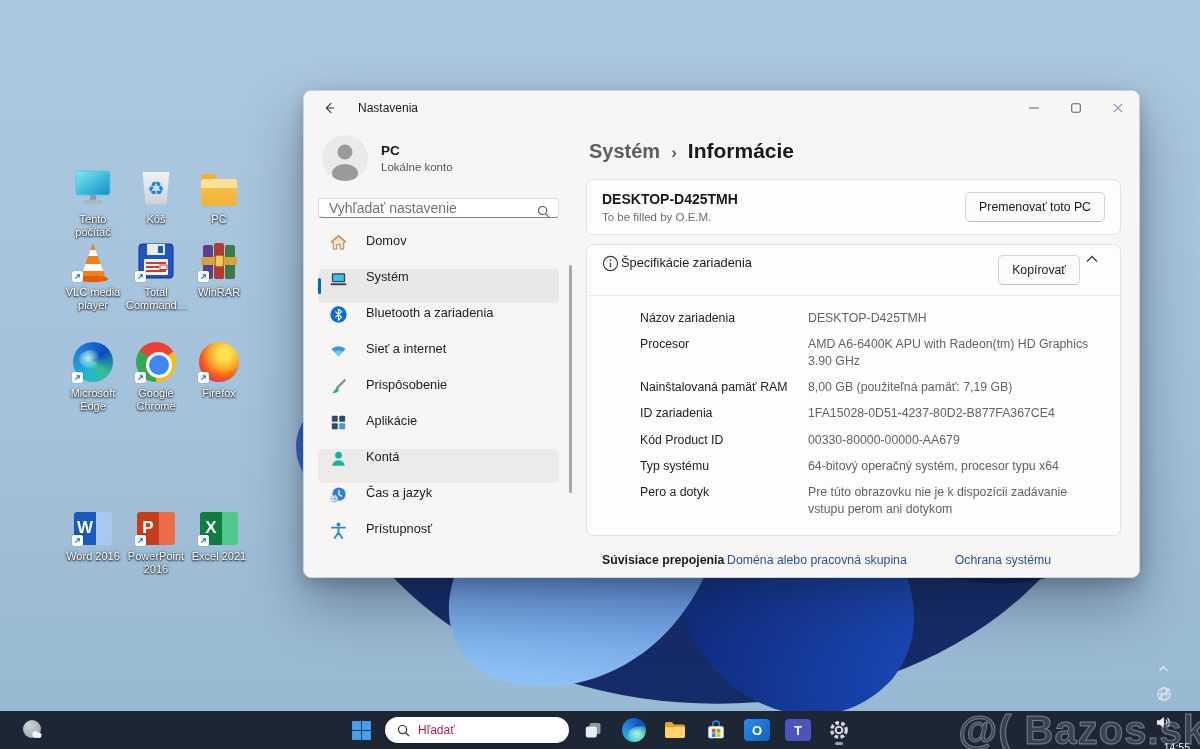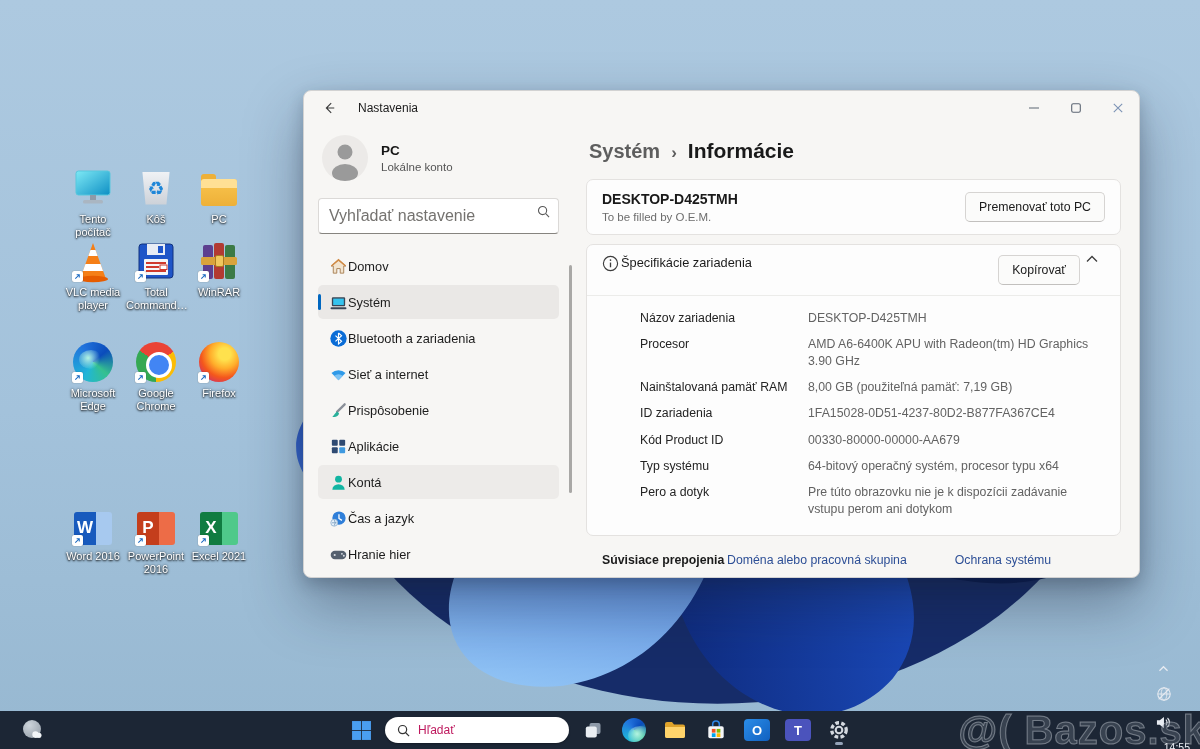--- a/index.html
+++ b/index.html
@@ -59,27 +59,27 @@
     align-items:center; justify-content:center; cursor:pointer; }
   .win-body { display:flex; height:454px; }
 
   
   .sidebar { width:269px; flex:none; padding:0 14px; position:relative; }
   .account { display:flex; align-items:center; gap:13px; margin:10px 4px 17px 4px; }
   .avatar { width:46px; height:46px; border-radius:50%; background:#eceae8; overflow:hidden; flex:none; }
   .acc-name { font-size:13.5px; font-weight:bold; color:#161616; }
   .acc-type { font-size:11.5px; color:#555; margin-top:3px; }
   .searchbox { position:relative; }
-  .searchbox input { width:100%; height:36px; border:1px solid #dbd9d7; border-bottom-color:#86847f;
-    border-radius:4px; background:#fff; padding:0 30px 0 10px; font-size:16px;
+  .searchbox input { width:100%; height:20px; border:1px solid #dbd9d7; border-bottom-color:#86847f;
+    border-radius:4px; background:#fff; padding:0 30px 0 10px; font-size:14px;
     font-family:"Liberation Sans",sans-serif; color:#222; outline:none; }
   .searchbox input::placeholder { color:#74726f; }
   .searchbox svg { position:absolute; right:9px; top:7px; }
   .nav { margin-top:15px; display:flex; flex-direction:column; gap:2px; }
-  .nav-item { height:34px; display:flex; align-items:center; gap:0; padding:0 11px;
+  .nav-item { height:34px; display:flex; align-items:flex-start; gap:18px; padding:0 11px;
     border-radius:5px; font-size:12.8px; color:#1c1c1c; position:relative; cursor:pointer; }
   .nav-item .nicon { width:19px; height:19px; flex:none; display:flex; }
   .nav-item.selected { background:#eae8e6; }
   .nav-item.selected::before { content:''; position:absolute; left:0; top:9px; width:3px; height:16px;
     border-radius:2px; background:#0067c0; }
   .nav-item.hovered { background:#edebe9; }
   .sb-scroll { position:absolute; right:1px; top:140px; width:3px; height:228px;
     background:#a9a8a6; border-radius:2px; }
 
   
@@ -471,31 +471,20 @@
                   <path d="M10.5 5.5 V10 L13.6 12" stroke="#fff" stroke-width="1.4" fill="none"></path>
                   <circle cx="5.5" cy="14.5" r="3.6" fill="#e8f2fb" stroke="#9bb8d4"></circle>
                   <path d="M3 14.5 H8 M5.5 11.5 a5 5 0 0 1 0 6" stroke="#6d94b8" stroke-width=".8" fill="none"></path>
                 </svg>
             </span>
             <span>Čas a jazyk</span>
           </div>
           <div class="nav-item">
             <span class="nicon">
               <svg viewBox="0 0 20 20" width="19" height="19">
-                  <rect x="1.8" y="6" width="16.4" height="9" rx="4.4" fill="#55606e"></rect>
-                  <circle cx="6" cy="10.5" r="1.1" fill="#d8dde4"></circle>
-                  <circle cx="13.6" cy="9.3" r="1" fill="#d8dde4"></circle>
-                  <circle cx="15.6" cy="11.3" r="1" fill="#d8dde4"></circle>
-                </svg>
-            </span>
-            <span>Hranie hier</span>
-          </div>
-          <div class="nav-item">
-            <span class="nicon">
-              <svg viewBox="0 0 20 20" width="19" height="19">
                   <circle cx="10" cy="3.6" r="2.1" fill="#2b88d8"></circle>
                   <path d="M3 7 H17 M10 7 V12 M10 12 L6 18 M10 12 L14 18" stroke="#2b88d8" stroke-width="1.9" stroke-linecap="round" fill="none"></path>
                 </svg>
             </span>
             <span>Prístupnosť</span>
           </div>
         </nav>
         <div class="sb-scroll"></div>
       </aside>
 

